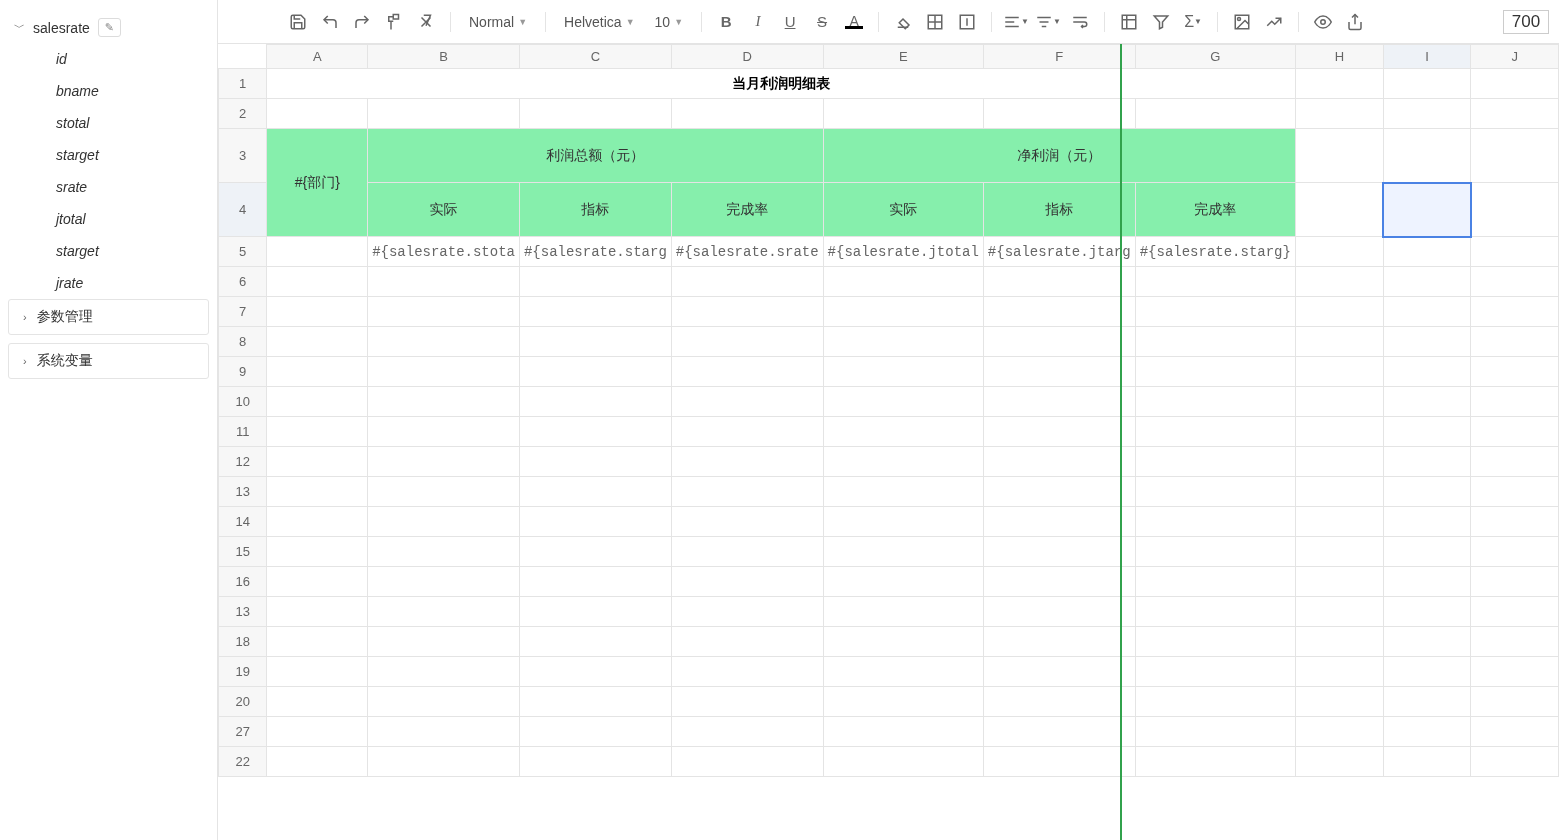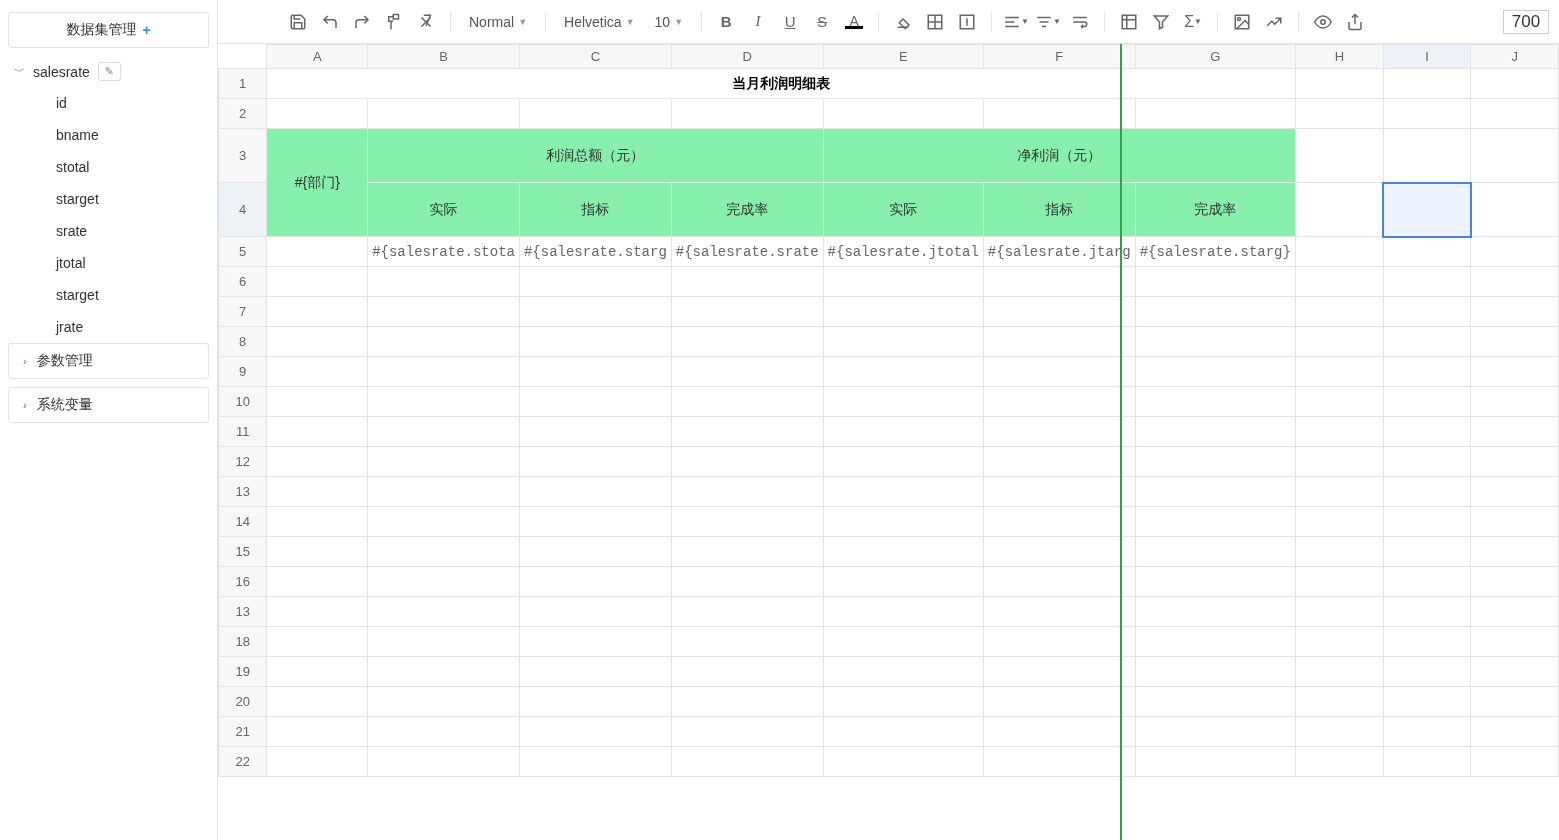--- a/index.html
+++ b/index.html
@@ -8,21 +8,21 @@
 
 
 .sidebar { width: 218px; border-right: 1px solid #e4e4e4; padding: 12px 8px; background: #fff; }
 .side-box { border: 1px solid #e4e4e4; border-radius: 3px; padding: 8px 14px; margin-bottom: 8px; display: flex; align-items: center; font-size: 14px; color: #333; }
 .side-box .chev { margin-right: 10px; color: #666; font-size: 11px; }
 .side-box.center { justify-content: center; }
 .plus { color: #3a8ee6; margin-left: 6px; font-weight: bold; }
 .tree-head { display: flex; align-items: center; padding: 6px 6px; font-size: 14px; color: #333; }
 .tree-head .chev { margin-right: 8px; color: #666; font-size: 11px; }
 .edit-badge { margin-left: 8px; border: 1px solid #dcdcdc; padding: 2px 6px; border-radius: 3px; font-size: 11px; color: #888; }
-.tree-kids { padding-left: 48px; }
+.tree-kids { padding-left: 48px; font-style: italic; }
 .tree-kids div { padding: 8px 0; font-size: 14px; color: #333; cursor: default; }
 
 
 .main { flex: 1; display: flex; flex-direction: column; }
 
 
 .toolbar { height: 44px; display: flex; align-items: center; padding: 0 10px 0 66px; gap: 4px; border-bottom: 1px solid #e4e4e4; }
 .tbtn { width: 28px; height: 28px; display: flex; align-items: center; justify-content: center; color: #666; cursor: pointer; border-radius: 3px; }
 .tbtn svg { width: 18px; height: 18px; }
 .tsep { width: 1px; height: 20px; background: #e4e4e4; margin: 0 6px; }
@@ -49,24 +49,20 @@
 .data-cell { color: #666; font-family: Liberation Mono, monospace; }
 .selected-cell { background: #eef3ff; outline: 2px solid #4a82e4; outline-offset: -1px; }
 .freeze-line { position: absolute; top: 0; bottom: 0; width: 2px; background: #31a24c; left: 0; pointer-events: none; }
 </style>
 </head>
 <body>
 
 <div class="app">
 
   <div class="sidebar">
-    <div class="side-box center">
-      <span>数据集管理</span>
-      <span class="plus">+</span>
-    </div>
     <div class="tree-head">
       <span class="chev">﹀</span>
       <span>salesrate</span>
       <span class="edit-badge">✎</span>
     </div>
     <div class="tree-kids">
       <div>id</div>
       <div>bname</div>
       <div>stotal</div>
       <div>starget</div>
@@ -504,21 +500,21 @@
               <td></td>
               <td></td>
               <td></td>
               <td></td>
               <td></td>
               <td></td>
               <td></td>
               <td></td>
             </tr>
             <tr>
-              <th class="rowhead">21</th>
+              <th class="rowhead">27</th>
               <td></td>
               <td></td>
               <td></td>
               <td></td>
               <td></td>
               <td></td>
               <td></td>
               <td></td>
               <td></td>
               <td></td>

